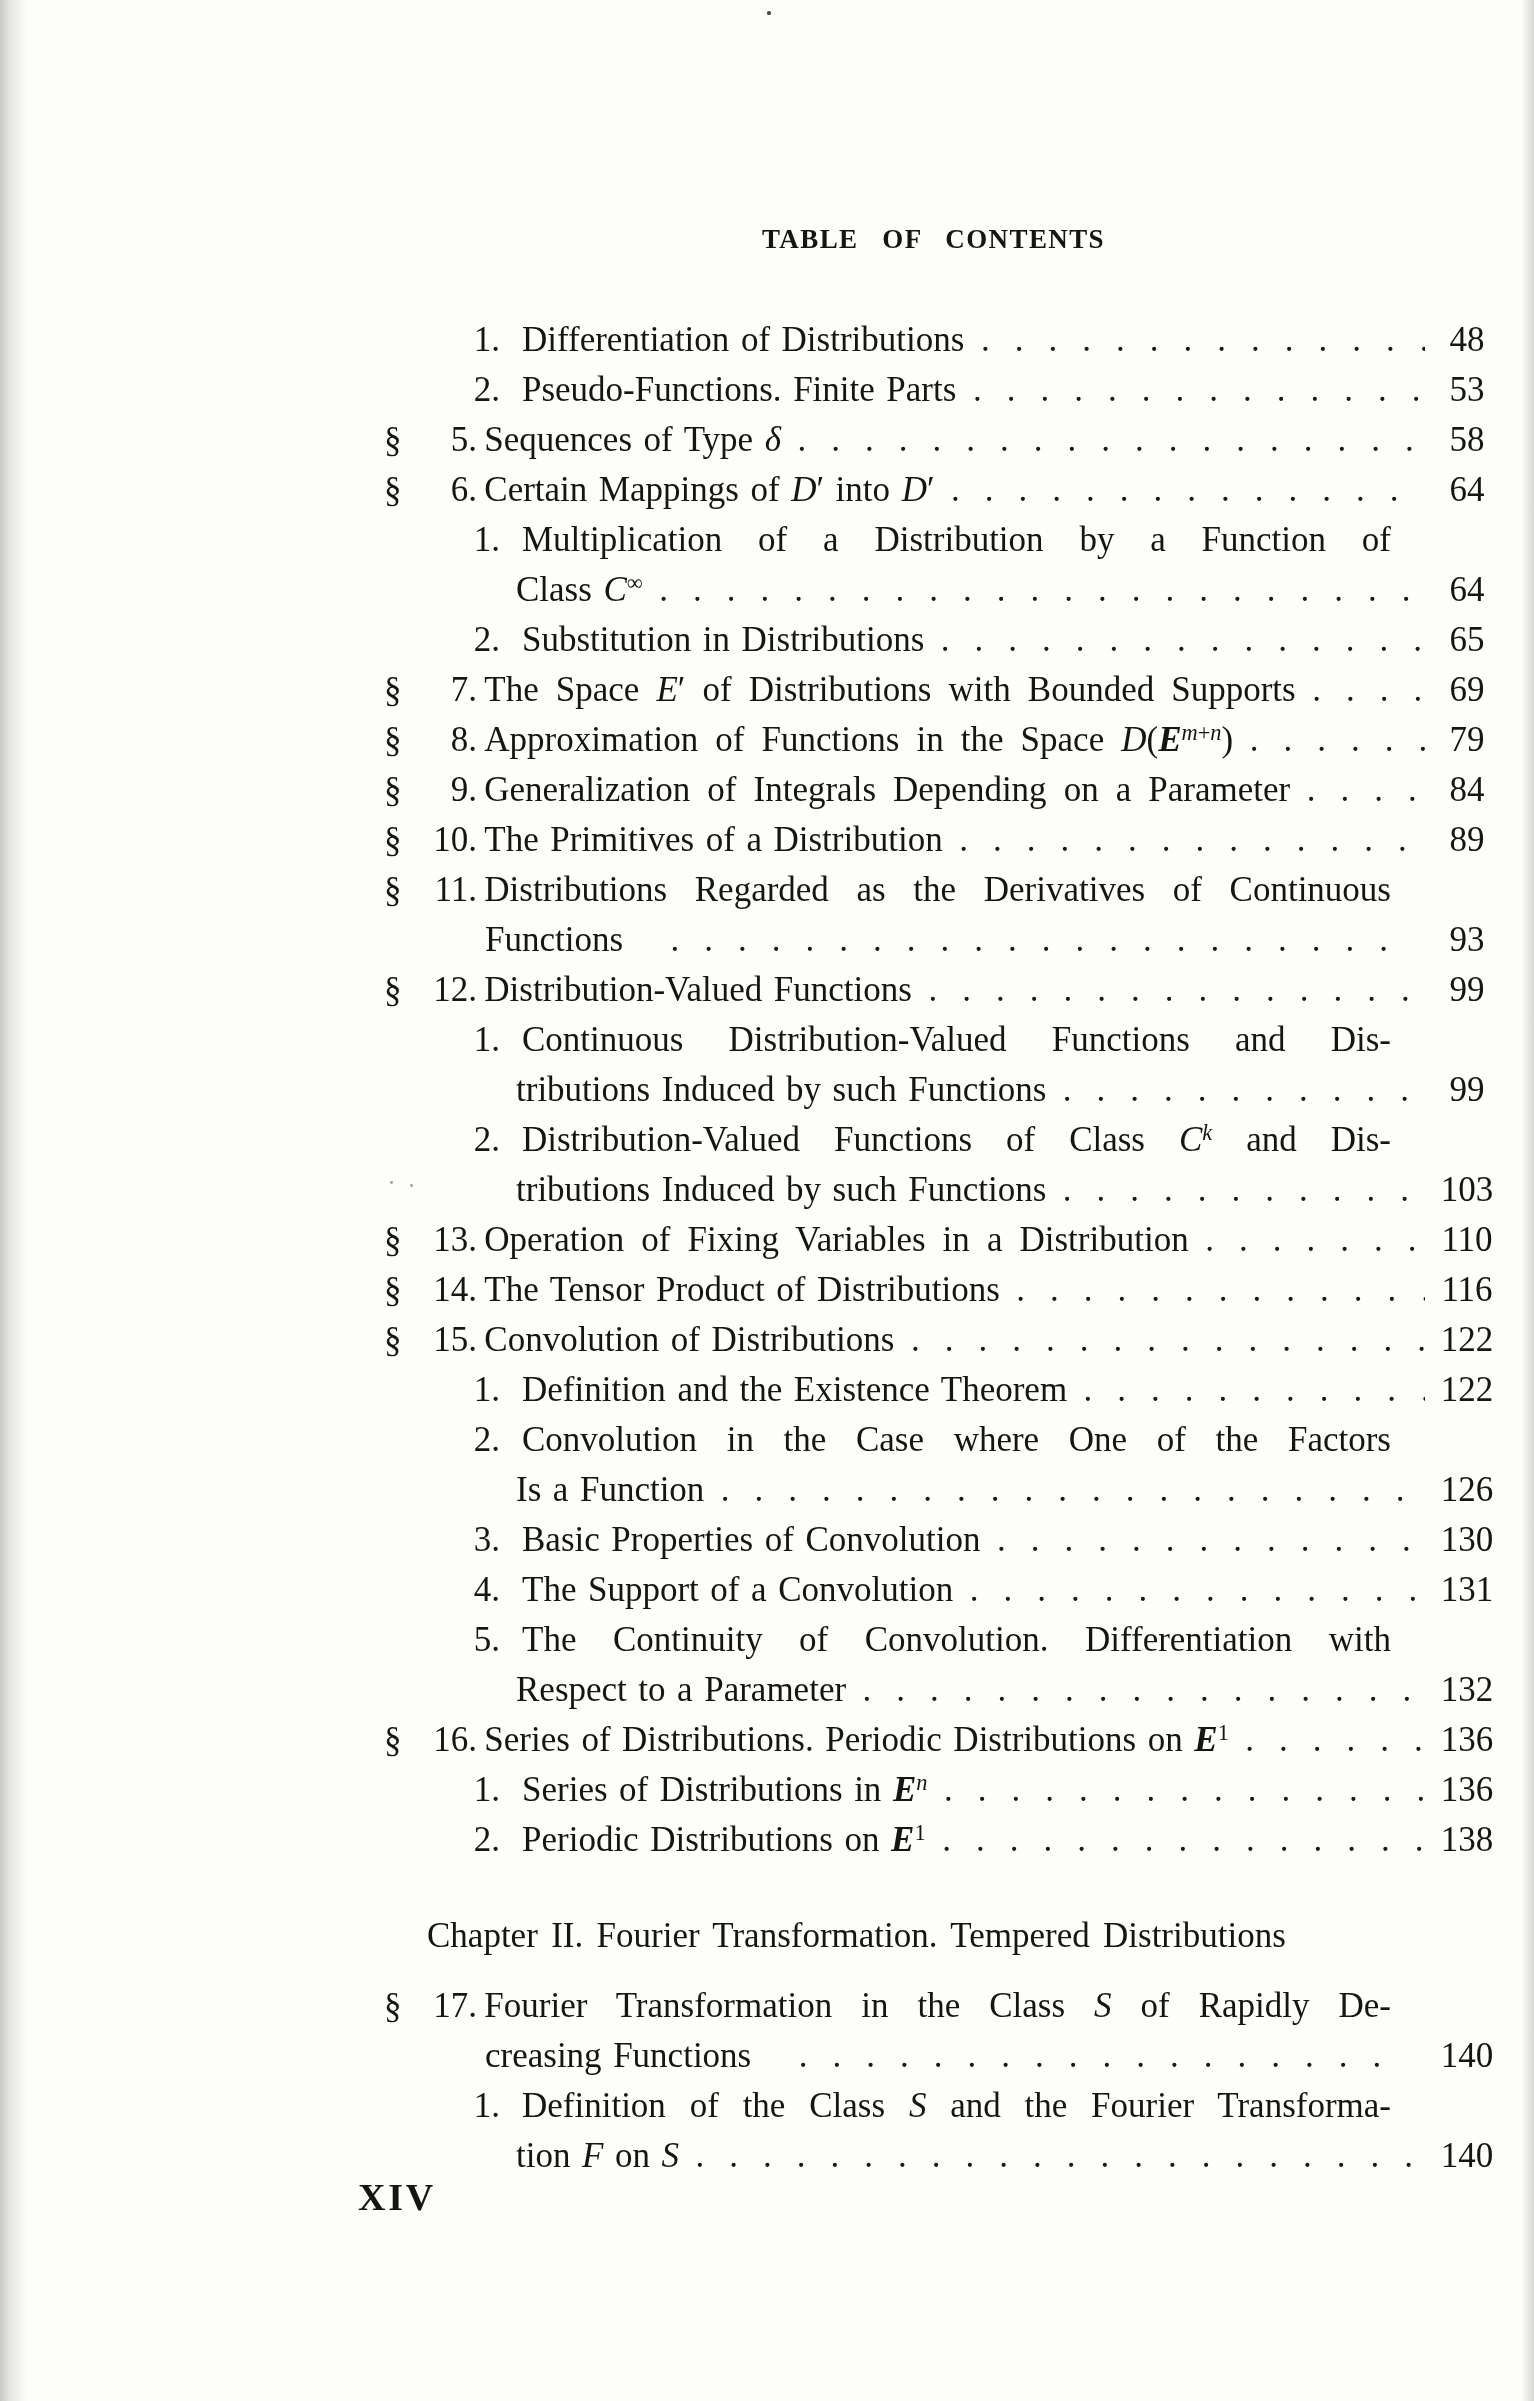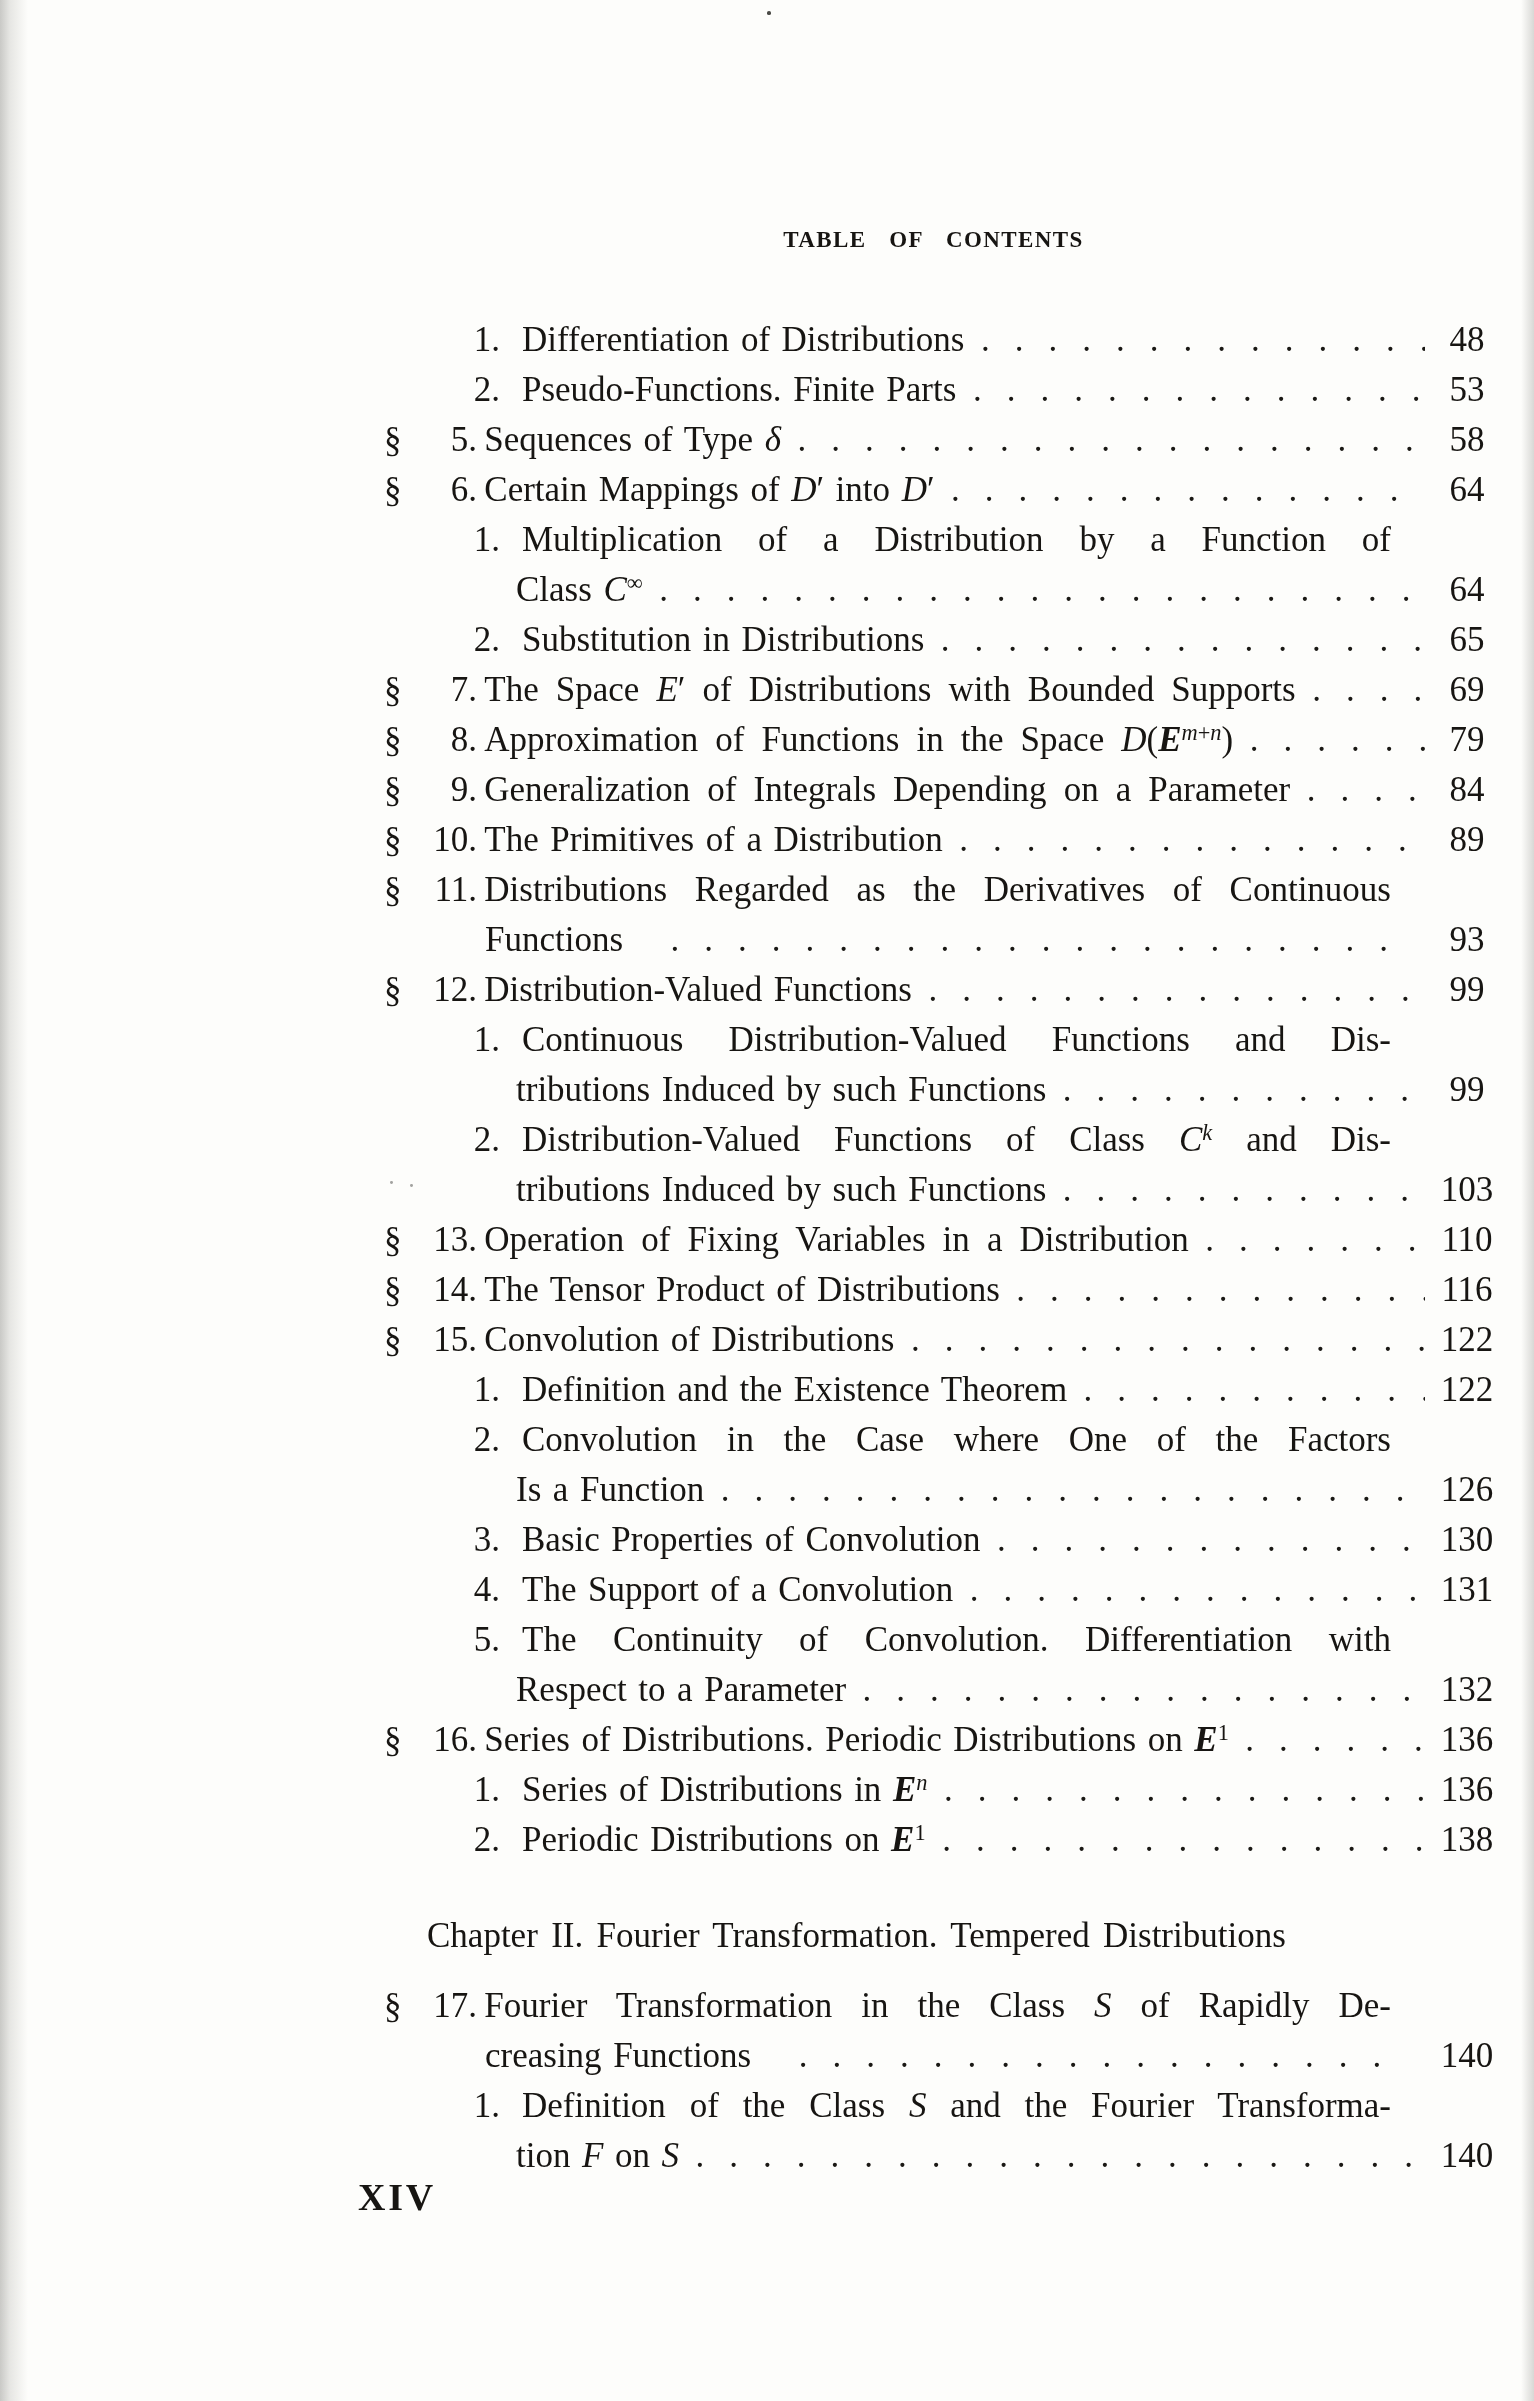--- a/index.html
+++ b/index.html
@@ -13,21 +13,21 @@
   }
   
   .edge-left{position:absolute;left:0;top:0;width:27.5px;height:100%;
     background:linear-gradient(to right,#c9c9c6 0%,#e6e6e3 35%,#fdfdfb 100%);}
   .edge-right{position:absolute;right:0;top:0;width:13px;height:100%;
     background:linear-gradient(to left,#d8d8d5 0%,#fdfdfb 100%);}
   .speck{position:absolute;background:#4a4a46;border-radius:50%;}
 
   .title{
     position:absolute;left:358px;top:222px;width:1151px;
-    text-align:center;font-size:23px;font-weight:700;
+    text-align:center;font-size:27px;font-weight:700;
     letter-spacing:1.4px;word-spacing:15.6px;line-height:35px;
   }
 
   .toc{
     position:absolute;left:358px;top:315px;width:1151px;
     font-size:35px;line-height:50px;
   }
   .row{display:flex;align-items:baseline;}
   .row .txt{white-space:nowrap;word-spacing:2.8px;}
   .row.fill .txt{flex:1;white-space:normal;text-align:justify;text-align-last:justify;margin-right:118px;}

